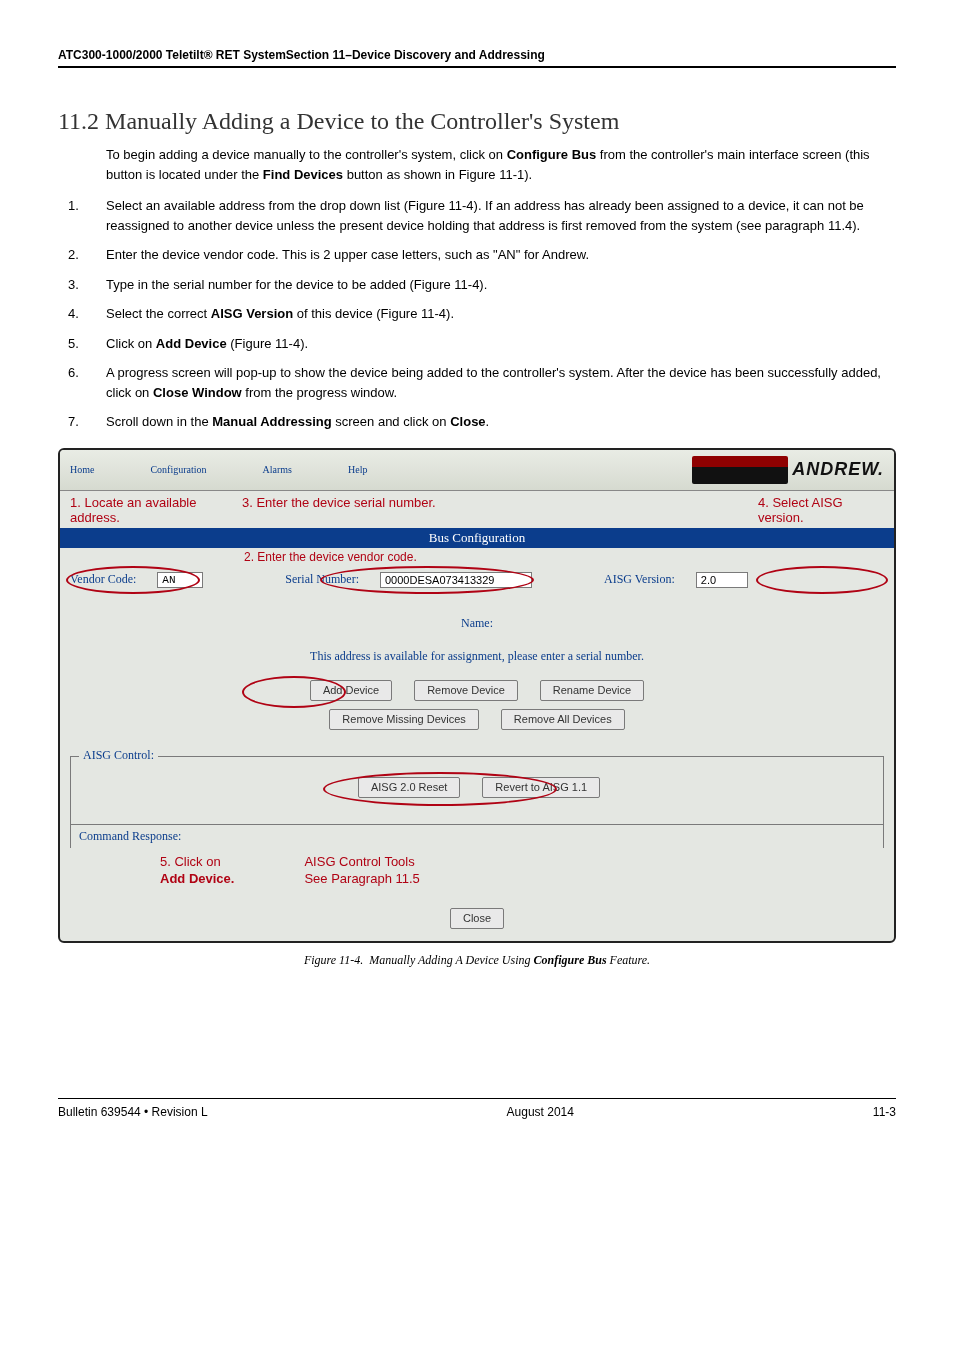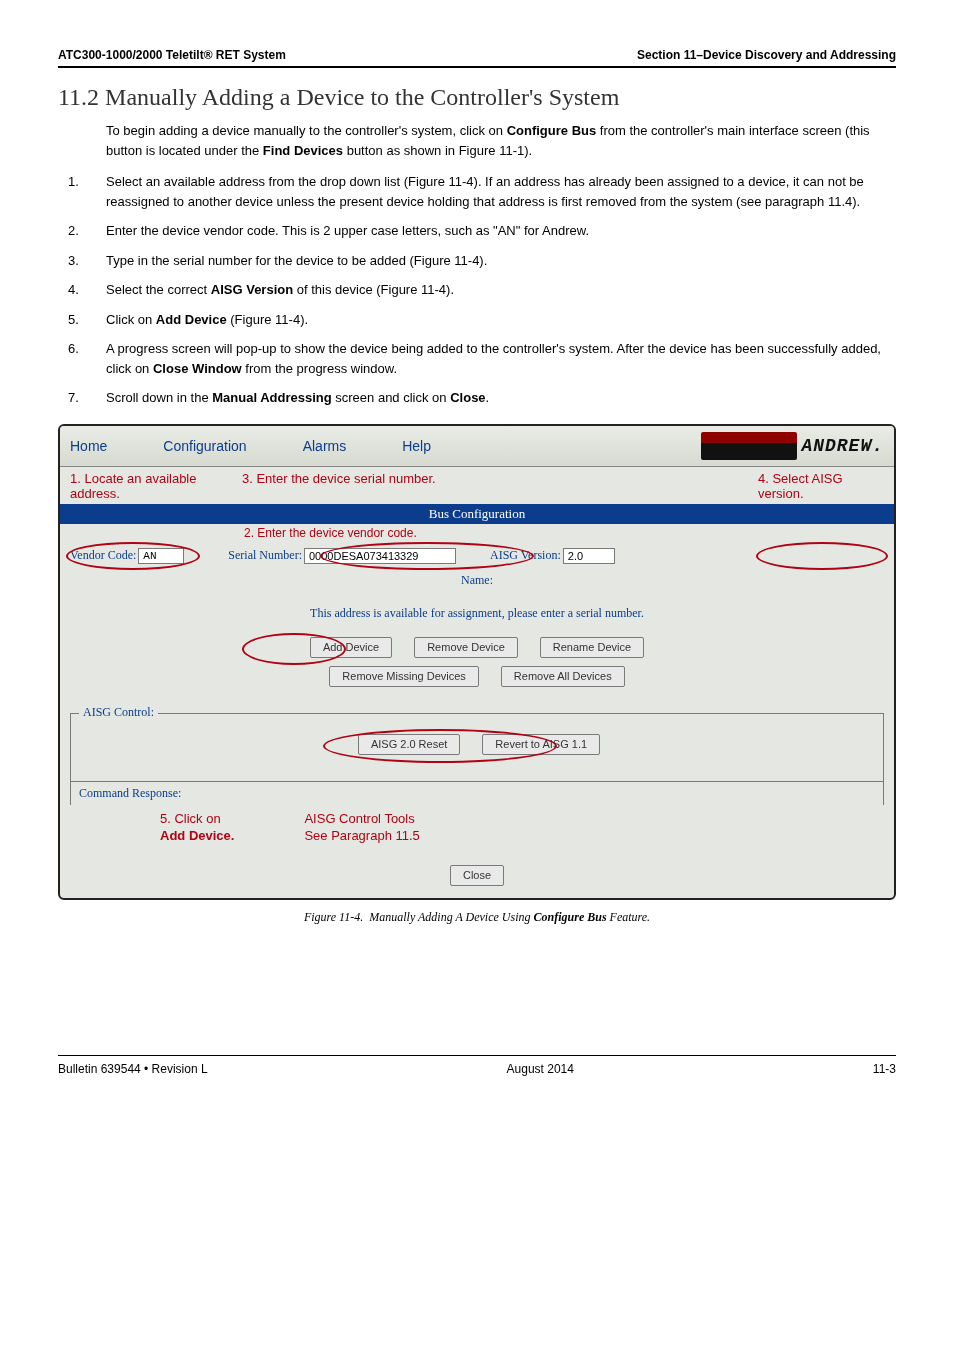--- a/index.html
+++ b/index.html
@@ -4,26 +4,26 @@
 <style>
   body {
     font-family: Arial, Helvetica, sans-serif;
     margin: 0;
     padding: 48px 58px;
     background: #fff;
     width: 838px;
   }
   .header-row {
     display: flex;
-    justify-content: space-between;
+    justify-content: flex-start;
     font-weight: bold;
     font-size: 12px;
     border-bottom: 2px solid #000;
     padding-bottom: 4px;
-    margin-bottom: 16px;
+    margin-bottom: 40px;
   }
   h2.section-title {
     font-family: Georgia, 'Times New Roman', serif;
     font-size: 24px;
     font-weight: normal;
     margin: 0 0 10px 0;
     color: #333;
   }
   .para {
     font-size: 13px;
@@ -61,31 +61,30 @@
   .menu-bar {
     display: flex;
     align-items: center;
     background: linear-gradient(#e9ece5, #d6dad0);
     border-bottom: 1px solid #888;
     height: 40px;
     padding: 0 10px;
   }
   .menu-bar .mitem {
     color: #0b3d8c;
-    font-family: Liberation Sans, sans-serif;
-    font-size: 14px;
+    font-family: Liberation Serif, serif;
+    font-size: 10px;
     margin-right: 56px;
     text-align: right;
   }
   .logo-area {
     margin-left: auto;
     display: flex;
     align-items: center;
     gap: 4px;
-    font-family: Liberation Mono, monospace;
   }
   .logo-img {
     width: 96px;
     height: 28px;
     background: linear-gradient(#8f0101 0 40%, #111 40% 100%);
     border-radius: 2px;
     position: relative;
   }
   .logo-text {
     font-size: 18px;
@@ -297,21 +296,21 @@
       <div class="ann-middle">3. Enter the device serial number.</div>
       <div class="ann-right">4. Select AISG version.</div>
     </div>
 
     <div class="blue-bar">Bus Configuration</div>
 
     <div class="vendor-label-red" style="margin-left:184px;">2. Enter the device vendor code.</div>
 
     <div class="field-row">
 
-      <div style="flex:1; display:flex; flex-wrap:wrap; align-items:center; gap:2px; position:relative; padding-top:4px;">
+      <div style="flex:1; display:flex; flex-wrap:wrap; align-items:center; gap:21px; position:relative; padding-top:4px;">
         <span class="label-blue">Vendor Code:</span>
         <input class="small-input" style="width: 46px; font-family: Liberation Mono, monospace;" value="AN">
         <span class="red-oval" style="left:-4px; top:-2px; width:130px; height:24px;"></span>
 
         <span style="width:40px;"></span>
 
         <span class="label-blue">Serial Number:</span>
         <input class="small-input" style="width: 152px;" value="0000DESA073413329">
         <span class="red-oval" style="left:250px; top:-2px; width:210px; height:24px;"></span>
 

